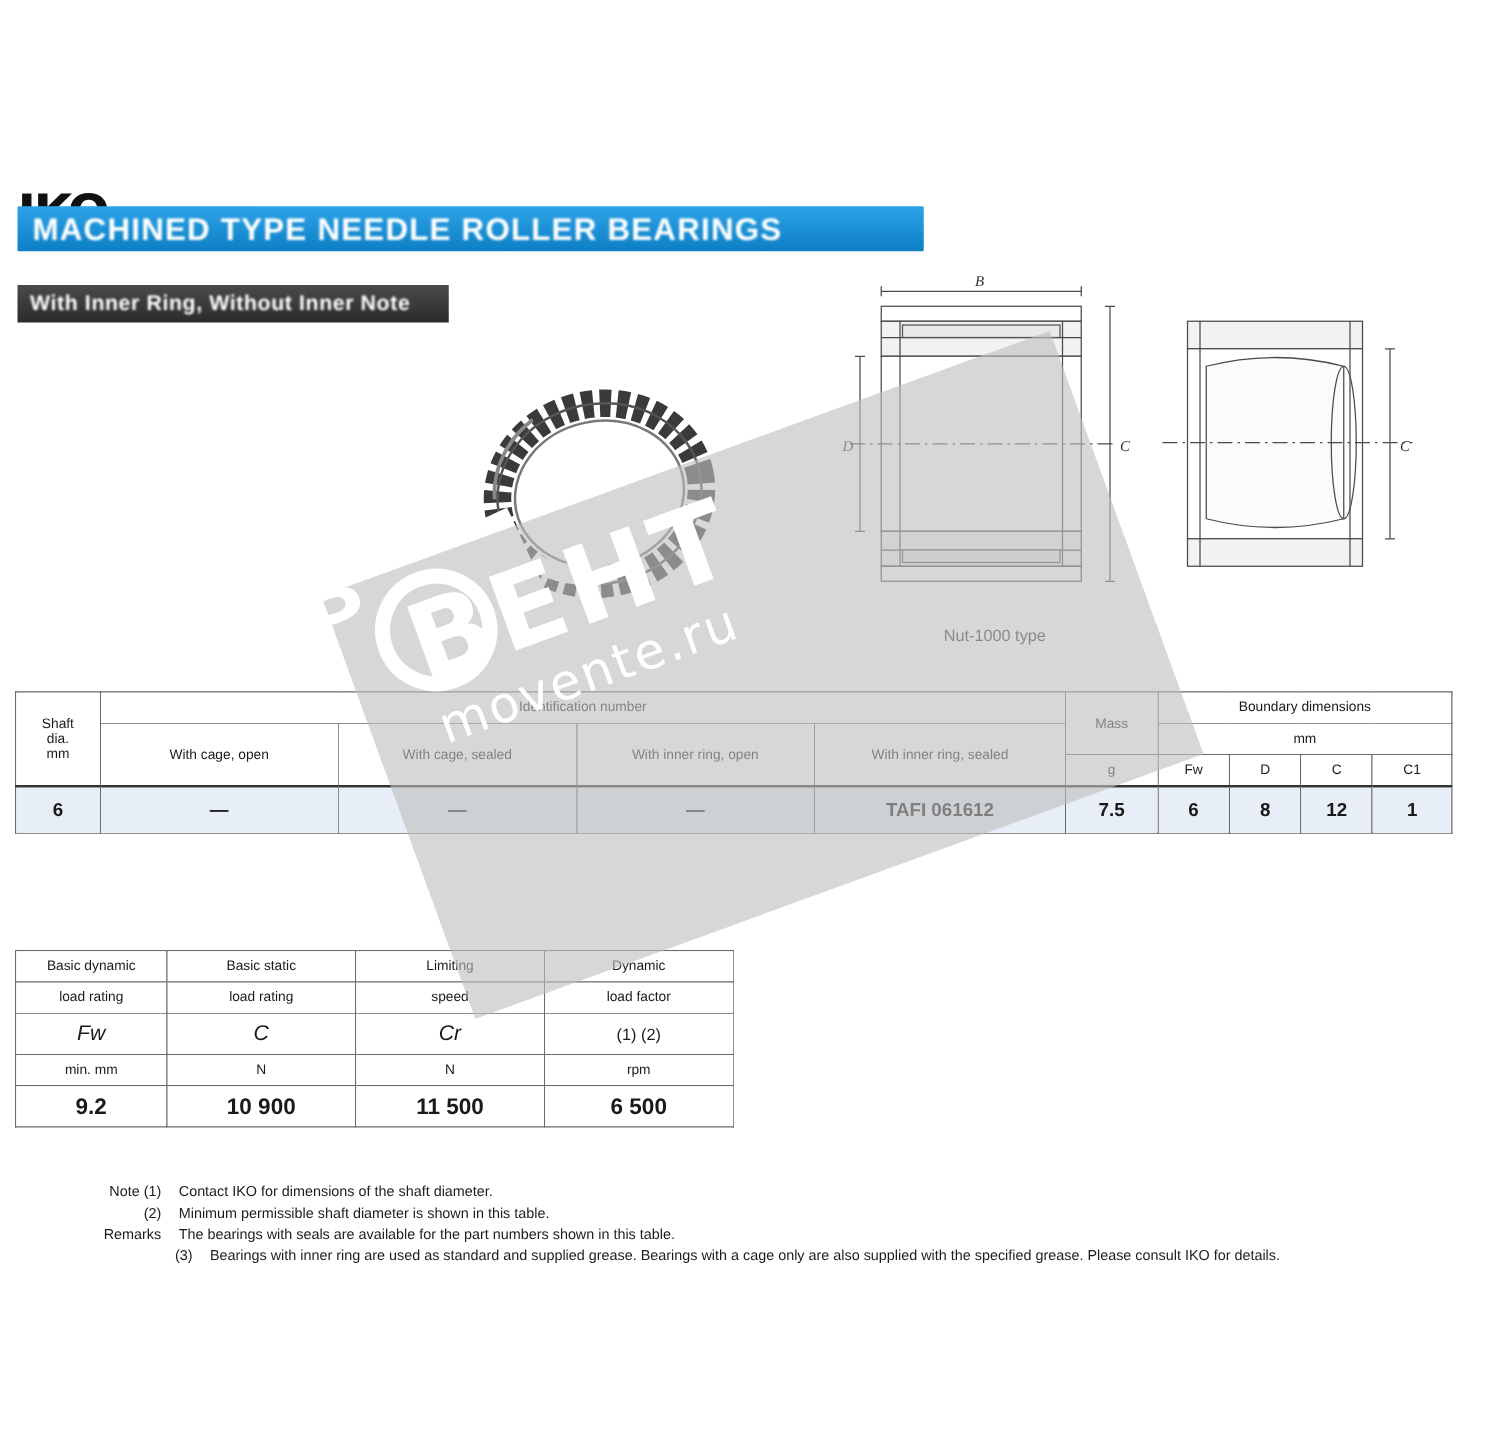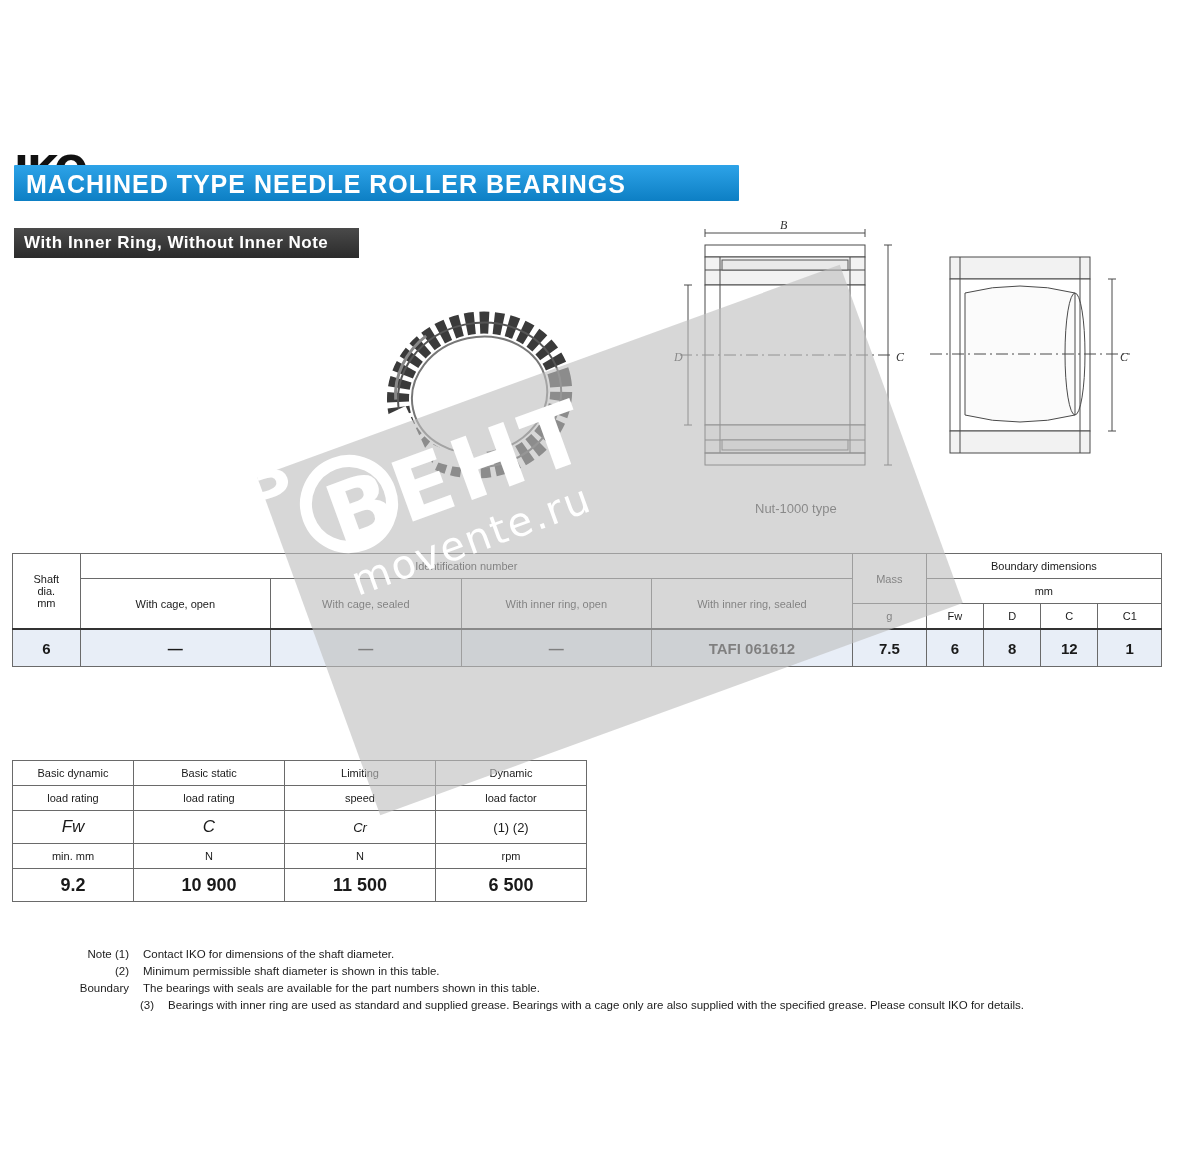--- a/index.html
+++ b/index.html
@@ -254,21 +254,21 @@
     </tr>
     <tr>
       <td>load rating</td>
       <td>load rating</td>
       <td>speed</td>
       <td>load factor</td>
     </tr>
     <tr>
       <td style="font-size:17px;font-style:italic;height:30px">Fw</td>
       <td style="font-size:17px;font-style:italic">C</td>
-      <td style="font-size:13px;font-style:italic">Cr</td>
+      <td style="font-size:17px;font-style:italic">Cr</td>
       <td style="font-size:13px">(1) (2)</td>
     </tr>
     <tr>
       <td>
         <span>min.</span>
         <span>mm</span>
       </td>
       <td>N</td>
       <td>N</td>
       <td>rpm</td>
@@ -285,21 +285,21 @@
   <div class="notes">
     <div class="row">
       <div class="lbl">Note (1)</div>
       <div class="txt">Contact IKO for dimensions of the shaft diameter.</div>
     </div>
     <div class="row">
       <div class="lbl">(2)</div>
       <div class="txt">Minimum permissible shaft diameter is shown in this table.</div>
     </div>
     <div class="row">
-      <div class="lbl">Boundary</div>
+      <div class="lbl">Remarks</div>
       <div class="txt">The bearings with seals are available for the part numbers shown in this table.</div>
     </div>
     <div class="row indent">
       <div class="lbl">(3)</div>
       <div class="txt">Bearings with inner ring are used as standard and supplied grease. Bearings with a cage only are also supplied with the specified grease. Please consult IKO for details.</div>
     </div>
   </div>
 
   <div class="wm"></div>
   <div class="wm-ru">ИЗ</div>

